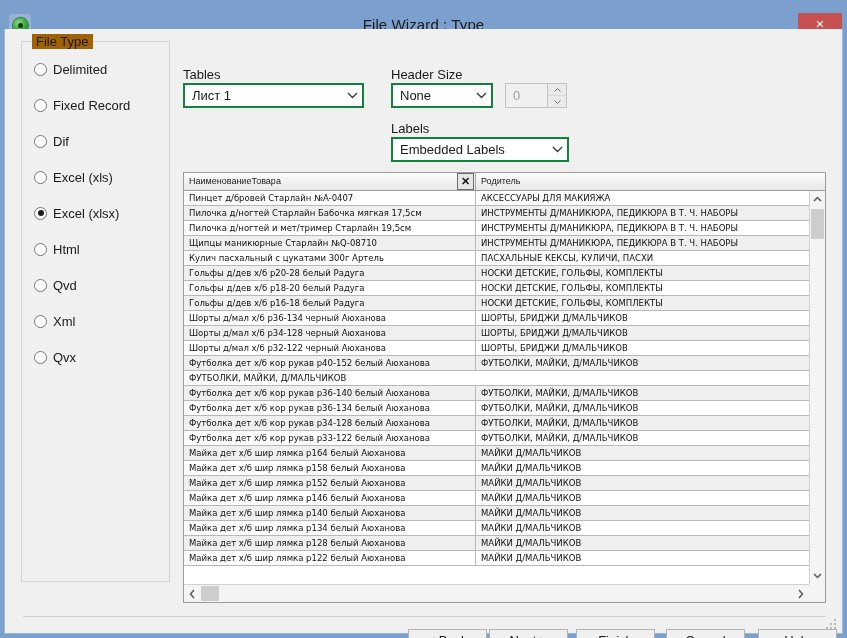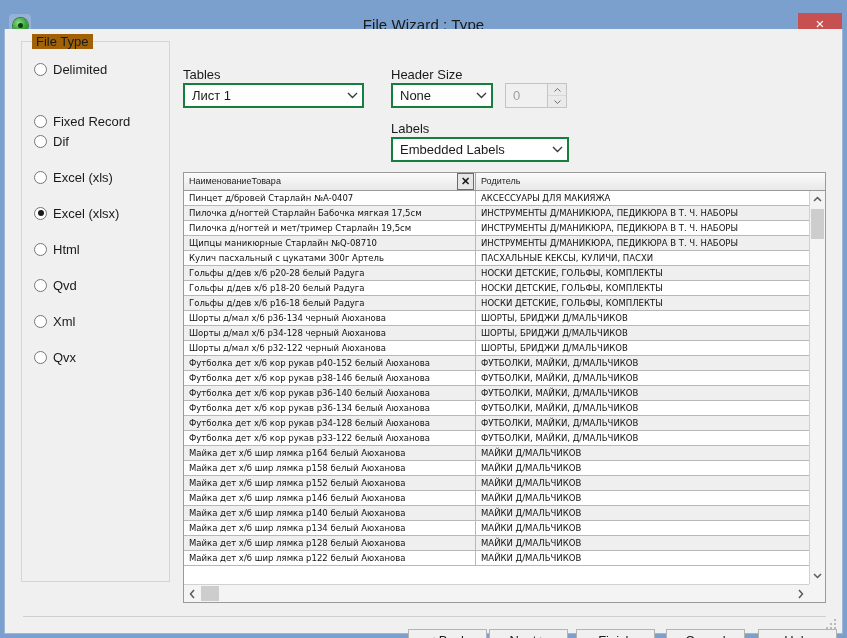--- a/index.html
+++ b/index.html
@@ -409,21 +409,21 @@
 
   <div id="client">
 
     <div id="filetype-group">
       <div id="filetype-legend">File Type</div>
       <div id="filetype-options">
           <div class="radio-row" style="top: 18px;">
             <span class="radio-mark"></span>
             <span class="radio-label">Delimited</span>
           </div>
-          <div class="radio-row" style="top: 54px; margin-top: 16px;">
+          <div class="radio-row" style="top: 54px;">
             <span class="radio-mark"></span>
             <span class="radio-label">Fixed Record</span>
           </div>
           <div class="radio-row" style="top: 90px;">
             <span class="radio-mark"></span>
             <span class="radio-label">Dif</span>
           </div>
           <div class="radio-row" style="top: 126px;">
             <span class="radio-mark"></span>
             <span class="radio-label">Excel (xls)</span>
@@ -545,21 +545,20 @@
           </div>
           <div class="grow">
             <div class="gcell gc1">Шорты д/мал х/б р32-122 черный Аюханова</div>
             <div class="gcell gc2">ШОРТЫ, БРИДЖИ Д/МАЛЬЧИКОВ</div>
           </div>
           <div class="grow">
             <div class="gcell gc1">Футболка дет х/б кор рукав р40-152 белый Аюханова</div>
             <div class="gcell gc2">ФУТБОЛКИ, МАЙКИ, Д/МАЛЬЧИКОВ</div>
           </div>
           <div class="grow">
-            <div class="gcell gc1">Футболка дет х/б кор рукав р38-146 белый Аюханова</div>
             <div class="gcell gc2">ФУТБОЛКИ, МАЙКИ, Д/МАЛЬЧИКОВ</div>
           </div>
           <div class="grow">
             <div class="gcell gc1">Футболка дет х/б кор рукав р36-140 белый Аюханова</div>
             <div class="gcell gc2">ФУТБОЛКИ, МАЙКИ, Д/МАЛЬЧИКОВ</div>
           </div>
           <div class="grow">
             <div class="gcell gc1">Футболка дет х/б кор рукав р36-134 белый Аюханова</div>
             <div class="gcell gc2">ФУТБОЛКИ, МАЙКИ, Д/МАЛЬЧИКОВ</div>
           </div>

